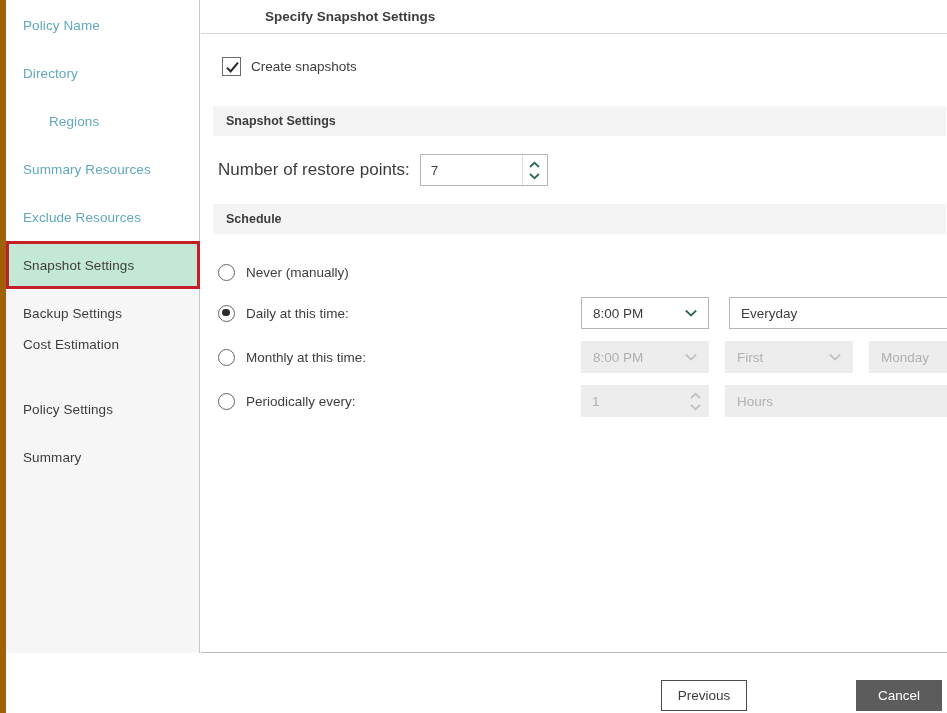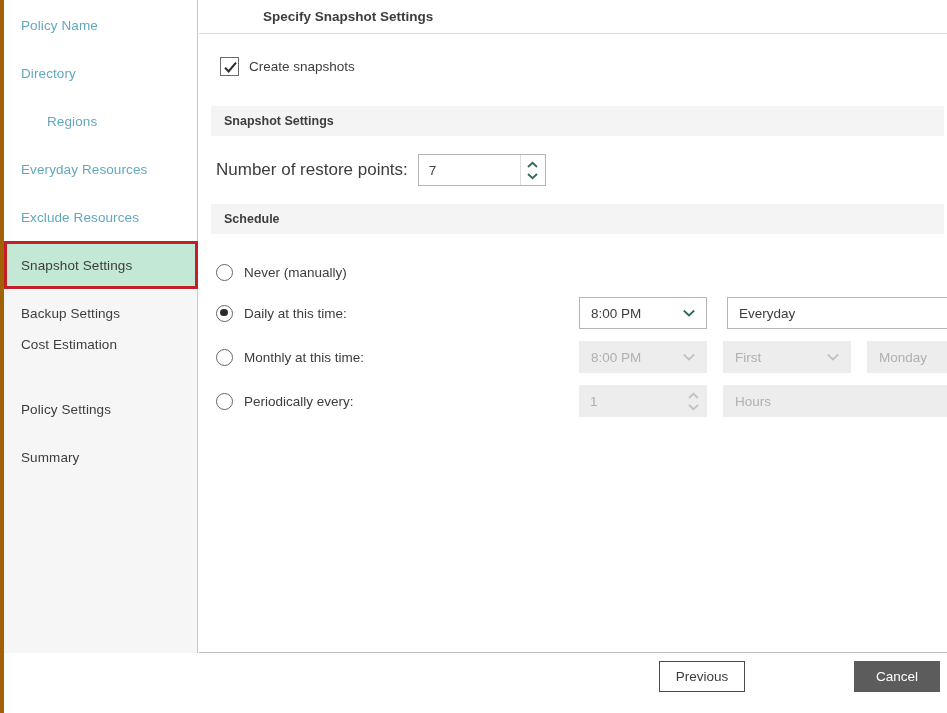--- a/index.html
+++ b/index.html
@@ -7,21 +7,21 @@
     margin: 0; padding: 0;
     width: 947px; height: 713px;
     overflow: hidden;
     background: #ffffff;
     font-family: "Liberation Sans", sans-serif;
   }
   #app {
     position: relative;
     width: 947px; height: 713px;
     background: #ffffff;
-    border-left: 4px solid #a16207;
+    border-left: 6px solid #a16207;
   }
 
   
   #sidebar {
     position: absolute;
     left: 0; top: 0;
     width: 194px; height: 653px;
     background: #ffffff;
     border-right: 1px solid #c8c8c8;
     border-bottom: 1px solid #bdbdbd;
@@ -227,21 +227,21 @@
 
   
   #footer {
     position: absolute;
     left: 0; top: 654px;
     width: 947px; height: 59px;
     background: #ffffff;
   }
   .btn {
     position: absolute;
-    top: 7px;
+    top: 26px;
     height: 31px;
     display: flex; align-items: center; justify-content: center;
     font-size: 13.5px;
   }
   #btn-previous {
     left: 655px; width: 86px;
     background: #fff;
     border: 1px solid #4a4a4a;
     color: #3d3d3d;
   }
@@ -263,21 +263,21 @@
         <div class="nav-item link" style="top: 1px;">
           <span>Policy Name</span>
         </div>
         <div class="nav-item link" style="top: 49px;">
           <span>Directory</span>
         </div>
         <div class="nav-item link" style="top: 97px; padding-left: 43px;">
           <span>Regions</span>
         </div>
         <div class="nav-item link" style="top: 145px;">
-          <span>Everyday Resources</span>
+          <span>Summary Resources</span>
         </div>
         <div class="nav-item link" style="top: 193px;">
           <span>Exclude Resources</span>
         </div>
         <div class="nav-item active" style="top: 241px;">
           <span>Snapshot Settings</span>
         </div>
         <div class="nav-item plain" style="top: 289px;">
           <span>Backup Settings</span>
         </div>

